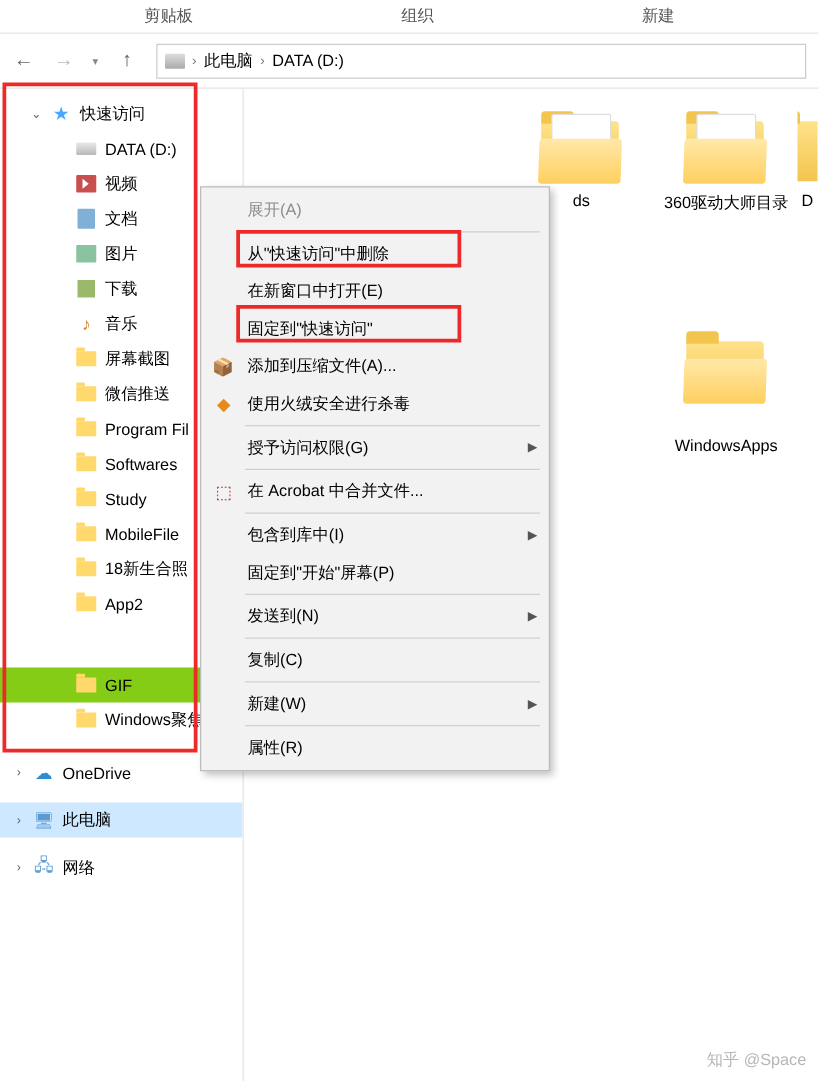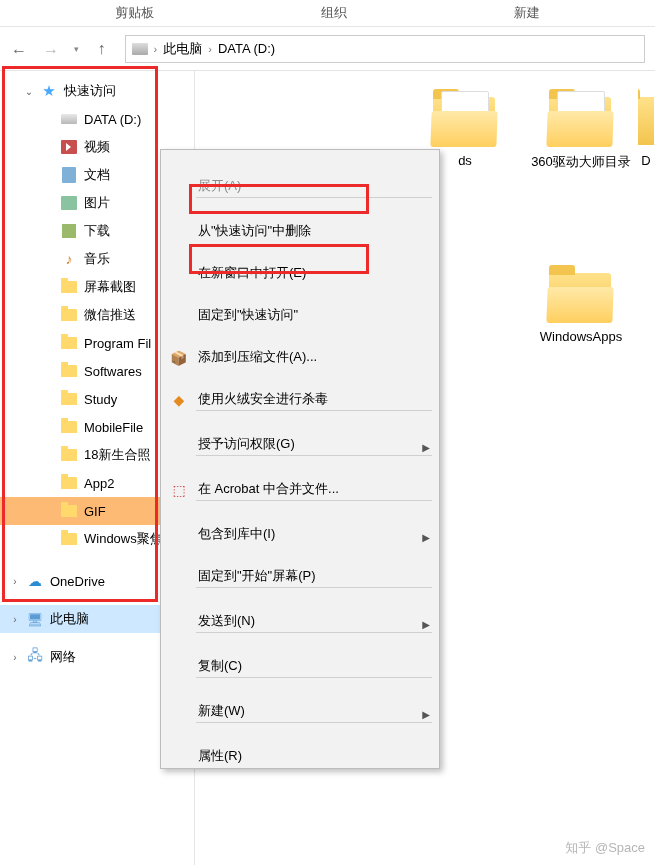--- a/index.html
+++ b/index.html
@@ -71,21 +71,21 @@
       display: flex;
       align-items: center;
       height: 28px;
       padding-left: 10px;
       gap: 6px;
       white-space: nowrap;
       font-size: 13px;
     }
     .tree-item.indent1 { padding-left: 24px; }
     .tree-item.indent2 { padding-left: 44px; }
-    .tree-item.selected { background: #fdba74; }
+    .tree-item.selected { background: #84cc16; margin-top: 37px; }
     .tree-item.hover-sel { background: #cde8ff; }
     .tree-caret {
       width: 10px; font-size: 10px; color: #666;
       display: inline-flex; justify-content: center;
     }
     .tree-spacer { width: 10px; display: inline-block; }
     .icon {
       width: 18px; height: 18px;
       display: inline-flex; align-items: center; justify-content: center;
       flex-shrink: 0;
@@ -134,26 +134,25 @@
       left: 160px; top: 78px;
       width: 280px;
       background: #f2f2f2;
       border: 1px solid #bcbcbc;
       box-shadow: 3px 3px 6px rgba(0,0,0,0.25);
       padding: 3px;
       z-index: 50;
     }
     .menu-item {
       display: flex;
-      align-items: flex-end;
+      align-items: center;
       height: 30px;
       padding: 0 6px 0 4px;
       gap: 8px;
       font-size: 13px;
-      margin-top: 12px;
     }
     .menu-item .menu-icon {
       width: 22px;
       display: flex; justify-content: center;
       font-size: 14px;
     }
     .menu-item .menu-text { flex: 1; }
     .menu-item .submenu-arrow { font-size: 10px; color: #555; }
     .menu-item.disabled { color: #8c8c8c; }
     .menu-sep {
@@ -413,21 +412,21 @@
           <div class="folder-front"></div>
         </div>
       <span>360驱动大师目录</span>
     </div>
     <div class="folder-tile" style="position:absolute;left:638px;top:14px;width:16px;overflow:hidden;">
       <div class="folder-big">
           <div class="folder-back"></div>
         </div>
       <span>D</span>
     </div>
-    <div class="folder-tile" style="position:absolute;left:526px;top:190px;">
+    <div class="folder-tile" style="position:absolute;left:526px;top:190px;gap:20px;">
       <div class="folder-big">
           <div class="folder-back"></div>
           <div class="folder-front"></div>
         </div>
       <span>WindowsApps</span>
     </div>
   </div>
 
   <div class="context-menu">
     <div class="menu-item disabled">

